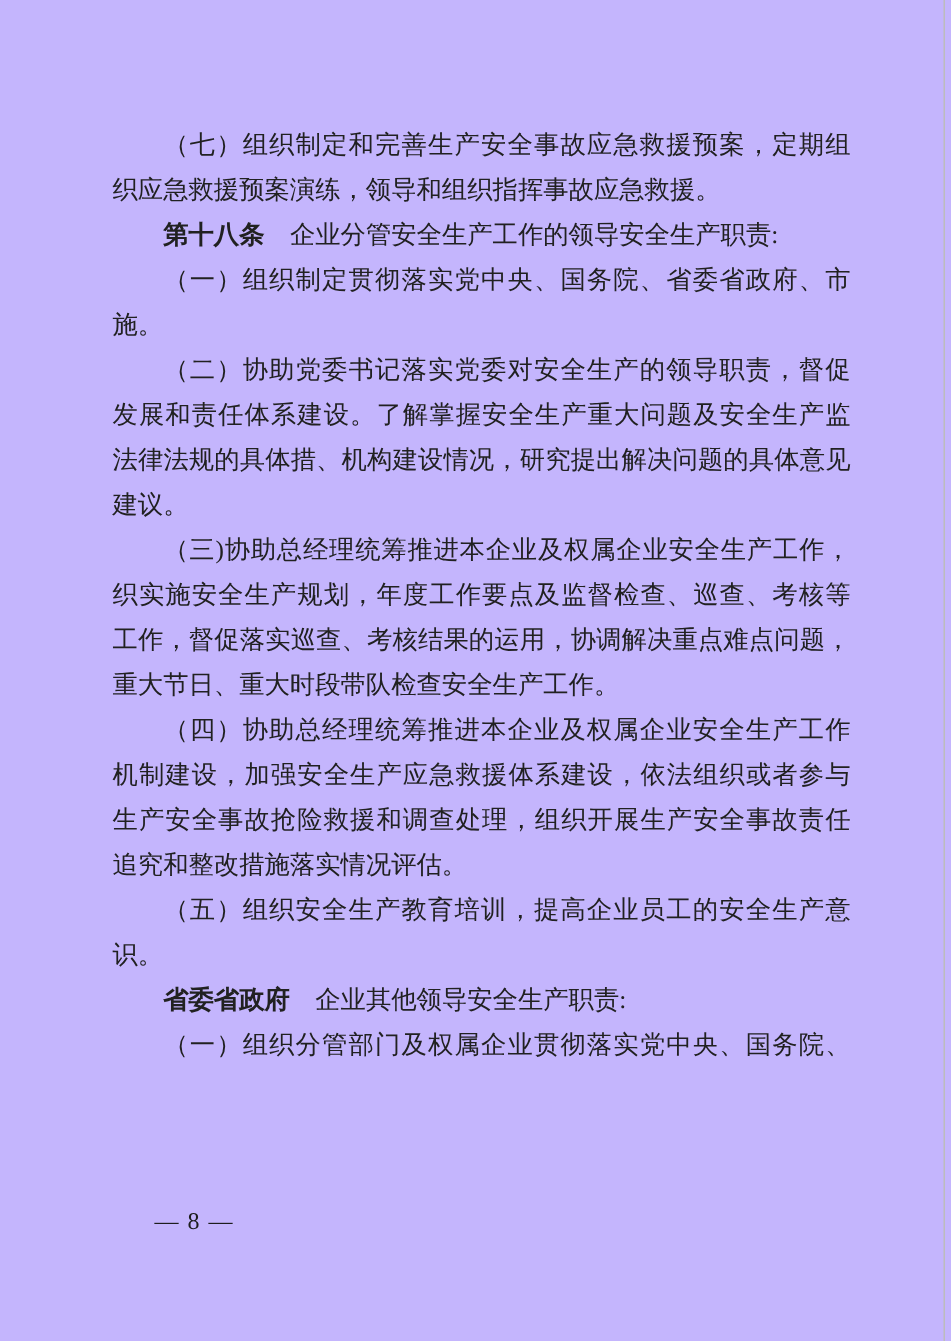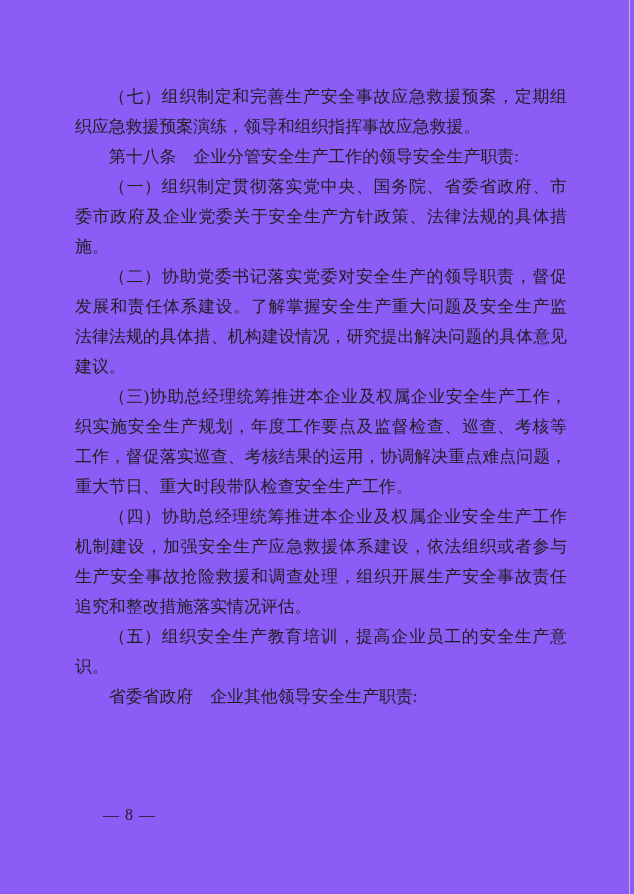--- a/index.html
+++ b/index.html
@@ -4,21 +4,21 @@
 <style>
   html, body {
     margin: 0;
     padding: 0;
     background: #ffffff;
   }
   .page {
     position: relative;
     width: 634px;
     height: 894px;
-    background: #8b5cf6;
+    background: #c4b5fd;
     overflow: hidden;
     font-family: "Liberation Serif", "DejaVu Serif", serif;
     color: #212121;
   }
   
   .scan-edge-right {
     position: absolute;
     top: 0;
     left: 629px;
     width: 1px;
@@ -39,21 +39,21 @@
   }
   .line.ind {
     text-indent: 2em;
   }
   .line.j {
     text-align: justify;
     text-align-last: justify;
     text-justify: distribute;
   }
   .line b {
-    font-weight: normal;
+    font-weight: bold;
   }
   .page-number {
     position: absolute;
     left: 103px;
     top: 801px;
     height: 28px;
     line-height: 28px;
     font-size: 16px;
     letter-spacing: 1px;
     color: #1d1d1d;
@@ -61,33 +61,33 @@
 </style>
 </head>
 <body>
 
 <div class="page">
   <div class="doc-body">
       <div class="line ind j">（七）组织制定和完善生产安全事故应急救援预案，定期组</div>
       <div class="line">织应急救援预案演练，领导和组织指挥事故应急救援。</div>
       <div class="line ind"><b>第十八条</b>　企业分管安全生产工作的领导安全生产职责:</div>
       <div class="line ind j">（一）组织制定贯彻落实党中央、国务院、省委省政府、市</div>
-      <div class="line j">委市政府及企业党委关于安全生产方针政策、法律法规的具体措</div>
       <div class="line">施。</div>
       <div class="line ind j">（二）协助党委书记落实党委对安全生产的领导职责，督促</div>
       <div class="line j">发展和责任体系建设。了解掌握安全生产重大问题及安全生产监</div>
       <div class="line j">法律法规的具体措、机构建设情况，研究提出解决问题的具体意见</div>
       <div class="line">建议。</div>
       <div class="line ind j">（三)协助总经理统筹推进本企业及权属企业安全生产工作，</div>
       <div class="line j">织实施安全生产规划，年度工作要点及监督检查、巡查、考核等</div>
       <div class="line j">工作，督促落实巡查、考核结果的运用，协调解决重点难点问题，</div>
       <div class="line">重大节日、重大时段带队检查安全生产工作。</div>
       <div class="line ind j">（四）协助总经理统筹推进本企业及权属企业安全生产工作</div>
       <div class="line j">机制建设，加强安全生产应急救援体系建设，依法组织或者参与</div>
       <div class="line j">生产安全事故抢险救援和调查处理，组织开展生产安全事故责任</div>
       <div class="line">追究和整改措施落实情况评估。</div>
       <div class="line ind j">（五）组织安全生产教育培训，提高企业员工的安全生产意</div>
       <div class="line">识。</div>
       <div class="line ind"><b>省委省政府</b>　企业其他领导安全生产职责:</div>
+      <div class="line ind j">（一）组织分管部门及权属企业贯彻落实党中央、国务院、</div>
     </div>
   <div class="page-number">— 8 —</div>
   <div class="scan-edge-right"></div>
 </div>
 
 </body></html>

